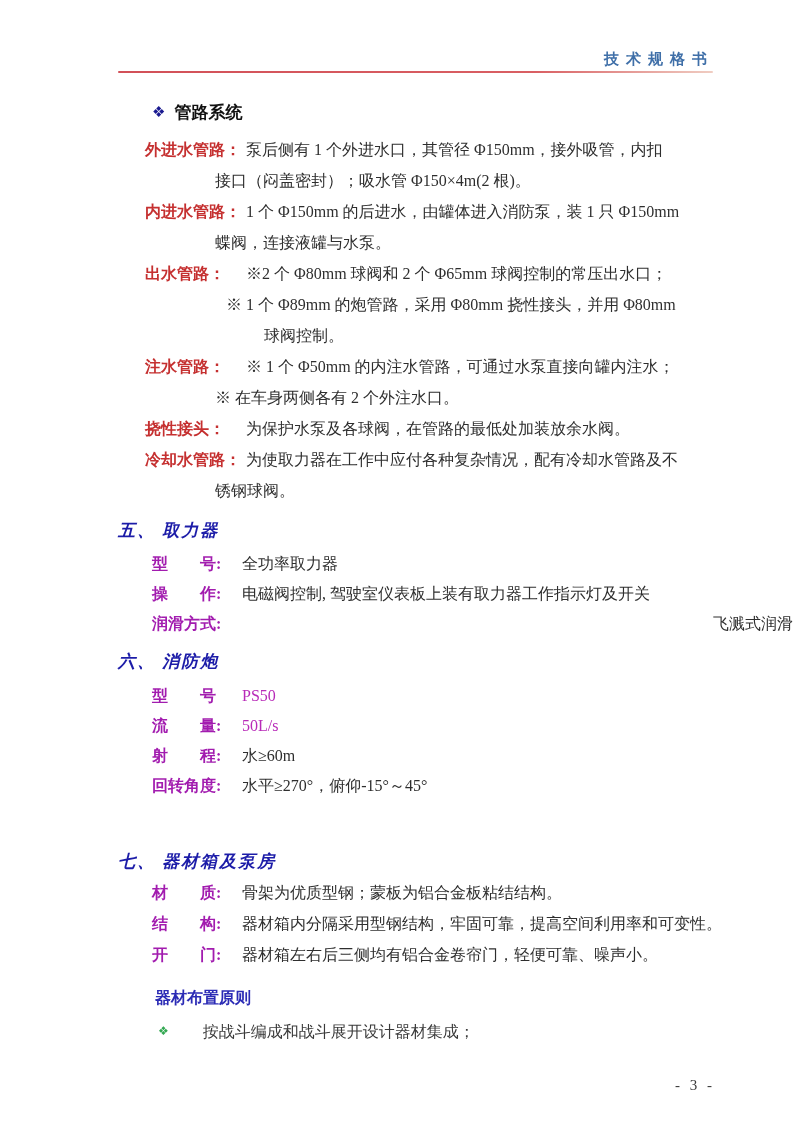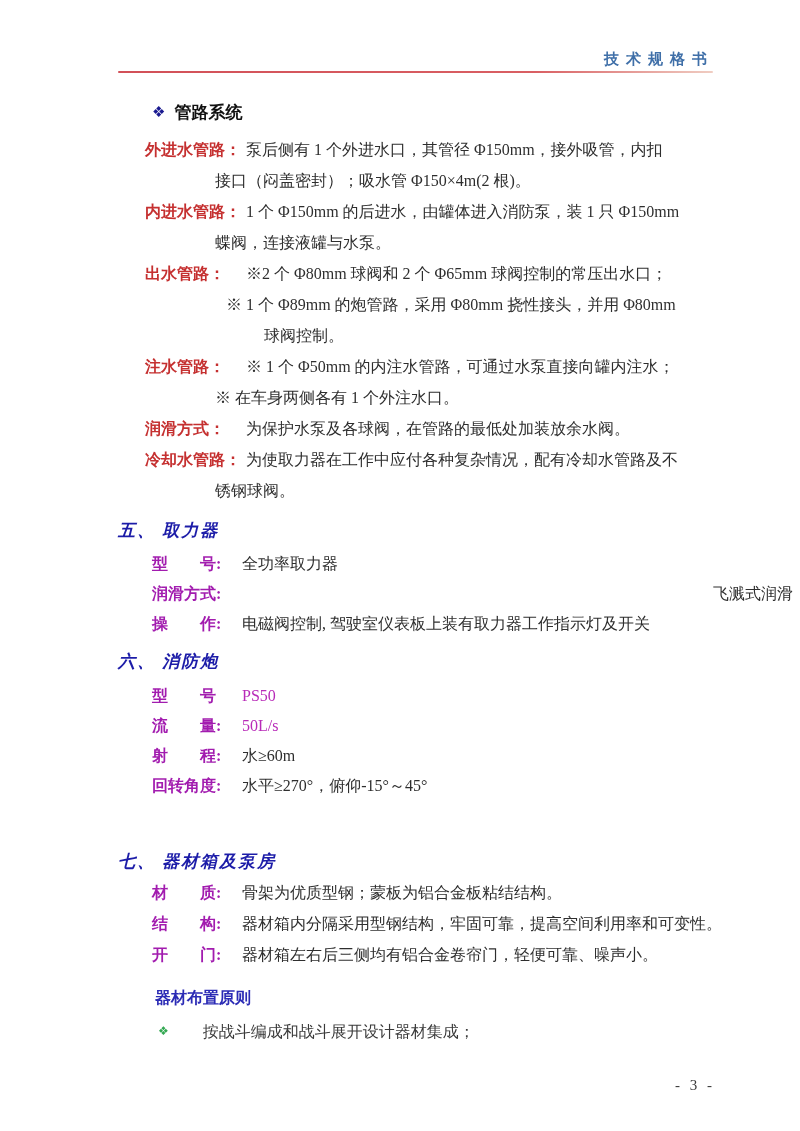--- a/index.html
+++ b/index.html
@@ -108,43 +108,43 @@
     <div class="prow ind2">
       <span class="ptext">※ 1 个 Φ89mm 的炮管路，采用 Φ80mm 挠性接头，并用 Φ80mm</span>
     </div>
     <div class="prow ind3">
       <span class="ptext">球阀控制。</span>
     </div>
     <div class="prow">
       <span class="plabel">注水管路：</span><span class="ptext">※ 1 个 Φ50mm 的内注水管路，可通过水泵直接向罐内注水；</span>
     </div>
     <div class="prow ind1">
-      <span class="ptext">※ 在车身两侧各有 1 个外注水口。</span>
+      <span class="ptext">※ 在车身两侧各有 2 个外注水口。</span>
     </div>
     <div class="prow">
-      <span class="plabel">润滑方式：</span><span class="ptext">为保护水泵及各球阀，在管路的最低处加装放余水阀。</span>
+      <span class="plabel">挠性接头：</span><span class="ptext">为保护水泵及各球阀，在管路的最低处加装放余水阀。</span>
     </div>
     <div class="prow">
       <span class="plabel">冷却水管路：</span><span class="ptext">为使取力器在工作中应付各种复杂情况，配有冷却水管路及不</span>
     </div>
     <div class="prow ind1">
       <span class="ptext">锈钢球阀。</span>
     </div>
   </div>
 
   <div class="sec-h sec5-h">五、 取力器</div>
   <div class="sec-rows sec5-rows">
     <div class="srow">
       <span class="slabel">型　　号:</span><span class="stext">全功率取力器</span>
     </div>
     <div class="srow">
-      <span class="slabel">润滑方式:</span><span class="right-val">飞溅式润滑</span>
+      <span class="slabel">操　　作:</span><span class="stext">电磁阀控制, 驾驶室仪表板上装有取力器工作指示灯及开关</span>
     </div>
     <div class="srow">
-      <span class="slabel">操　　作:</span><span class="stext">电磁阀控制, 驾驶室仪表板上装有取力器工作指示灯及开关</span>
+      <span class="slabel">润滑方式:</span><span class="right-val">飞溅式润滑</span>
     </div>
   </div>
 
   <div class="sec-h sec6-h">六、 消防炮</div>
   <div class="sec-rows sec6-rows">
     <div class="srow">
       <span class="slabel">型　　号</span><span class="stext magenta">PS50</span>
     </div>
     <div class="srow">
       <span class="slabel">流　　量:</span><span class="stext magenta">50L/s</span>

